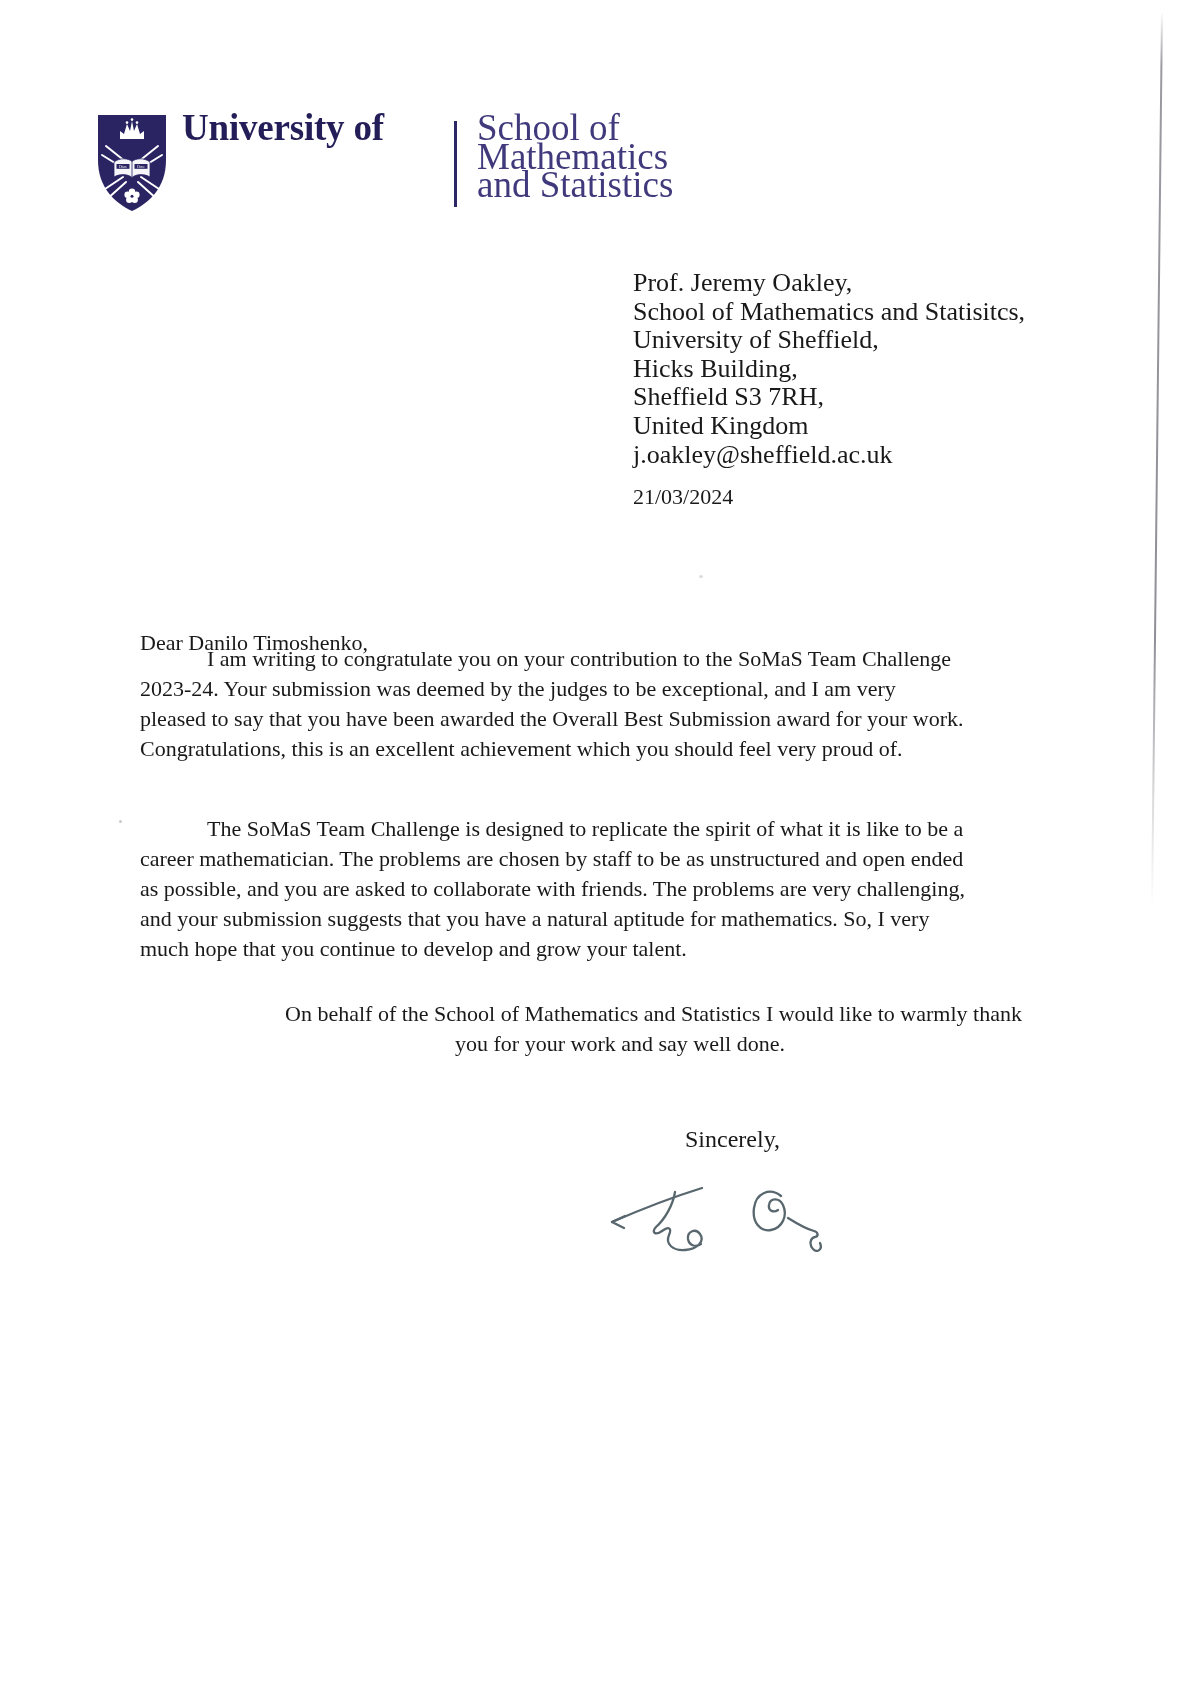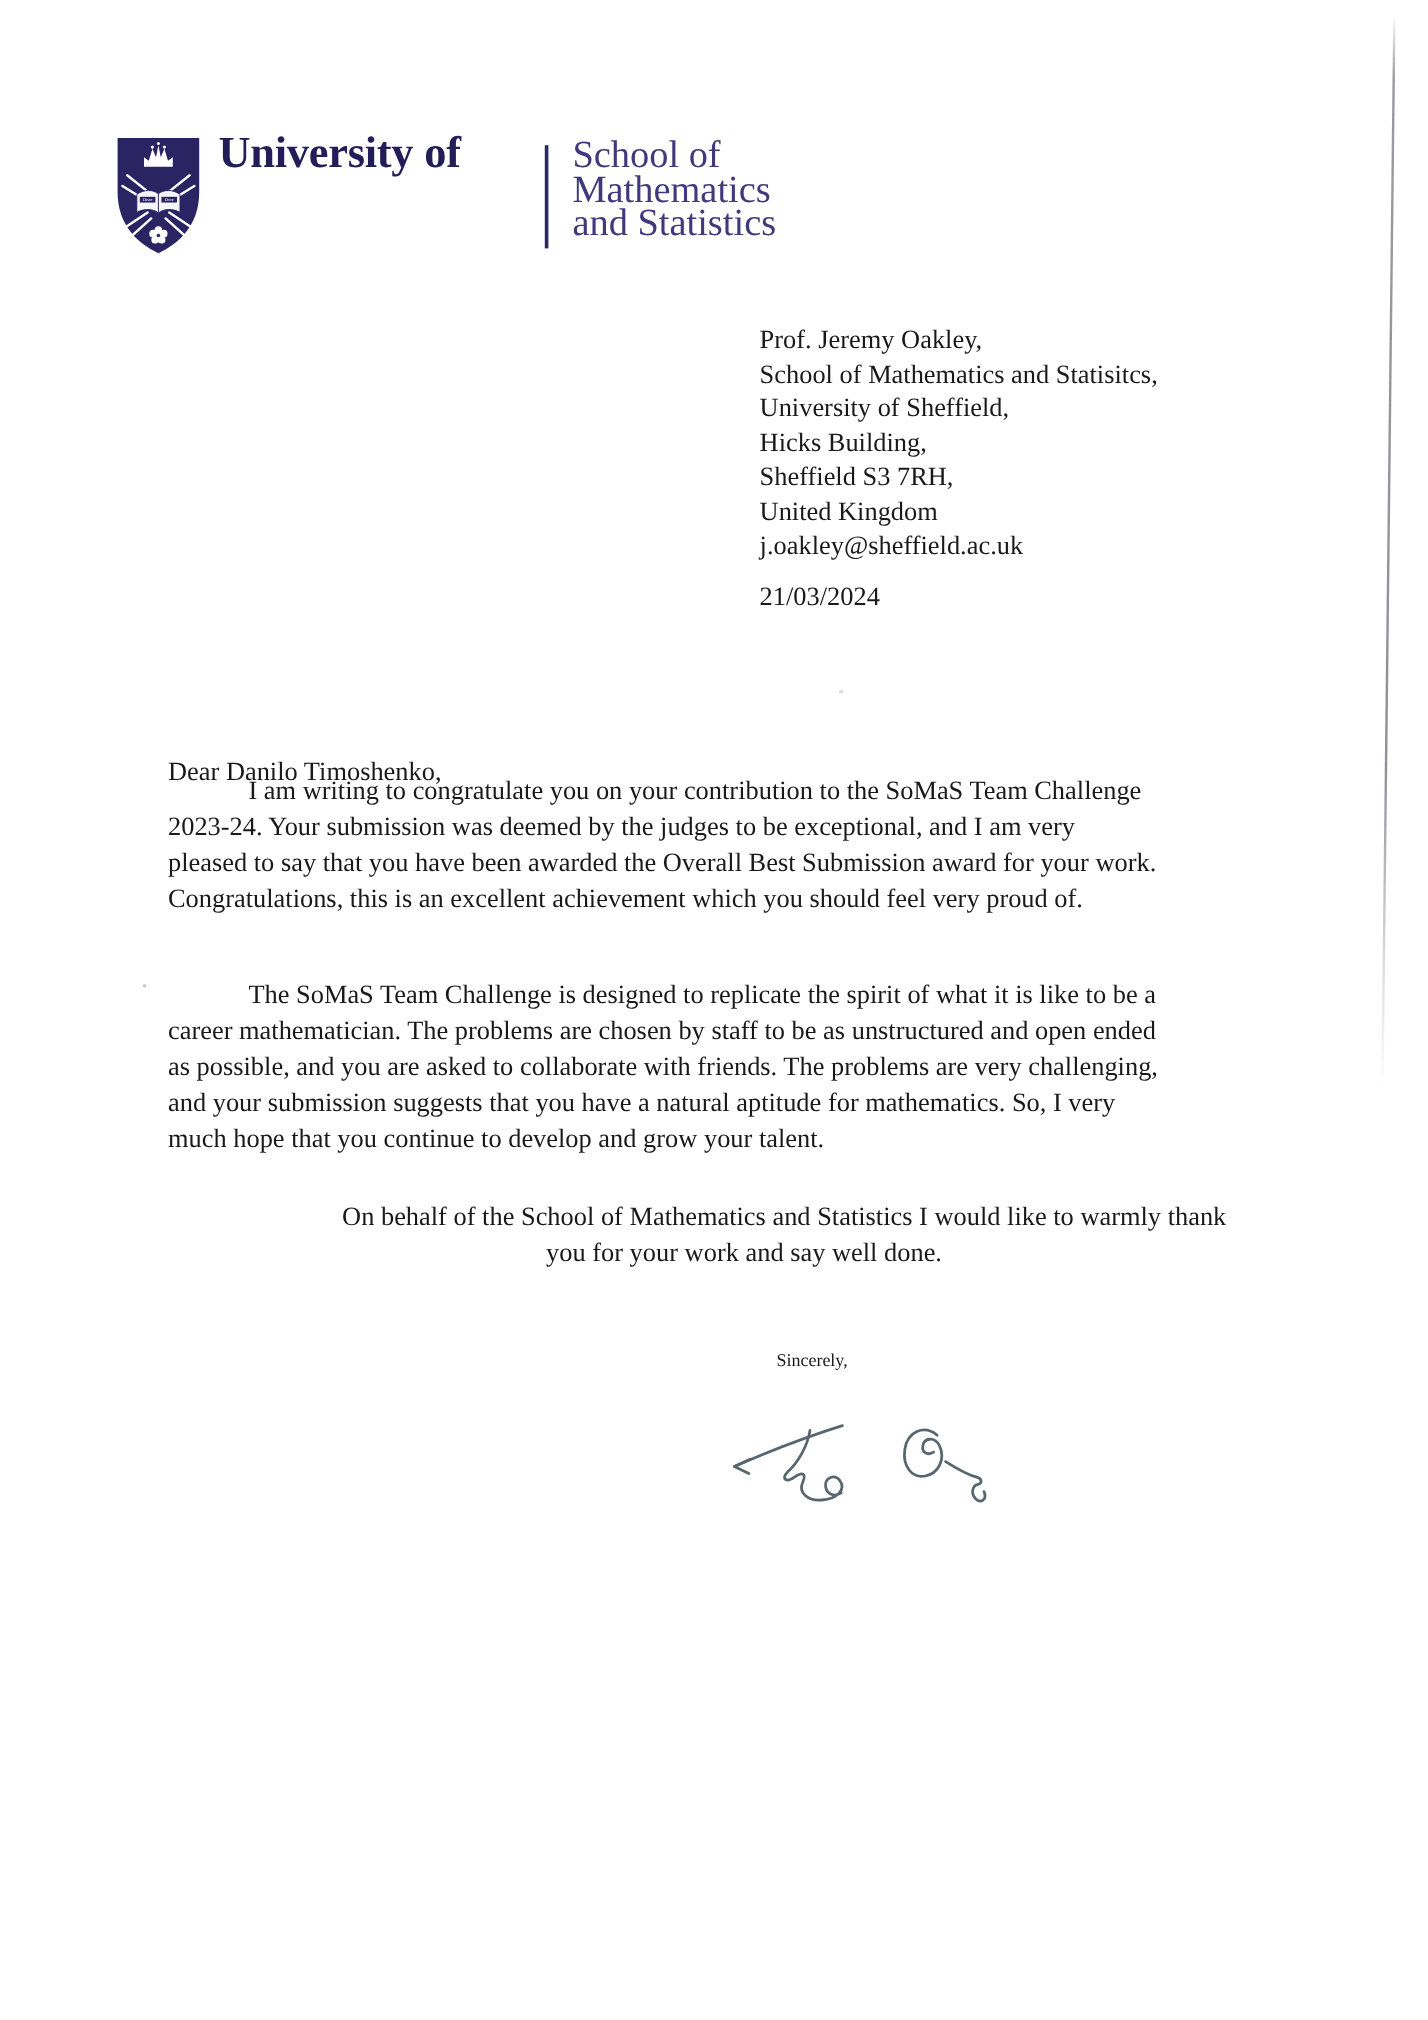--- a/index.html
+++ b/index.html
@@ -12,42 +12,42 @@
     color:#1b1b1b;
   }
   
   .crest { position:absolute; left:93px; top:112px; }
   .uni-name { position:absolute; left:182px; top:109px; color:#241e58; }
   .uni-name .l1 { font-size:37px; font-weight:600; letter-spacing:-0.2px; line-height:1.05; }
   .uni-name .l2 { font-size:52px; font-weight:700; letter-spacing:-1px; line-height:1.0; margin-top:1px; }
   .lh-divider { position:absolute; left:454px; top:121px; width:3px; height:86px; background:#2d2766; }
   .school-block {
     position:absolute; left:477px; top:114px;
-    font-size:32px; line-height:28.5px; font-weight:500;
+    font-size:37px; line-height:28.5px; font-weight:500;
     color:#403a7c; white-space:pre-line;
   }
   
   .sender {
     position:absolute; left:633px; top:269px;
-    font-size:22px; line-height:28.6px; white-space:pre-line;
+    font-size:26px; line-height:28.6px; white-space:pre-line;
     color:#191919;
   }
   .date-line { position:absolute; left:633px; top:484px; font-size:22px; color:#191919;text-align:center; }
   
   .salutation { position:absolute; left:140px; top:630px; font-size:22px; color:#191919; }
   .para {
     position:absolute; left:140px; width:960px;
     font-size:22px; line-height:30px; color:#191919;
     white-space:pre; margin:0;
   }
   .para.indent { text-indent:67px; }
   .p1 { top:644px; }
   .p2 { top:814px; }
   .p3 { top:999px;text-align:center; }
-  .closing { position:absolute; left:647px; top:1126px; font-size:15px; color:#191919; }
+  .closing { position:absolute; left:685px; top:1126px; font-size:24px; color:#191919; }
   .signature { position:absolute; left:605px; top:1180px; }
   .signoff { position:absolute; left:647px; top:1284px; font-size:22px; color:#191919; }
   
   .scanline {
     position:absolute; left:1161px; top:12px; width:2px; height:895px;
     background:linear-gradient(to bottom,
       rgba(130,130,135,0) 0%, rgba(120,120,128,0.75) 6%,
       rgba(115,115,125,0.8) 70%, rgba(150,150,155,0.35) 88%, rgba(160,160,165,0) 100%);
     transform:rotate(0.64deg); transform-origin:top center;
   }

